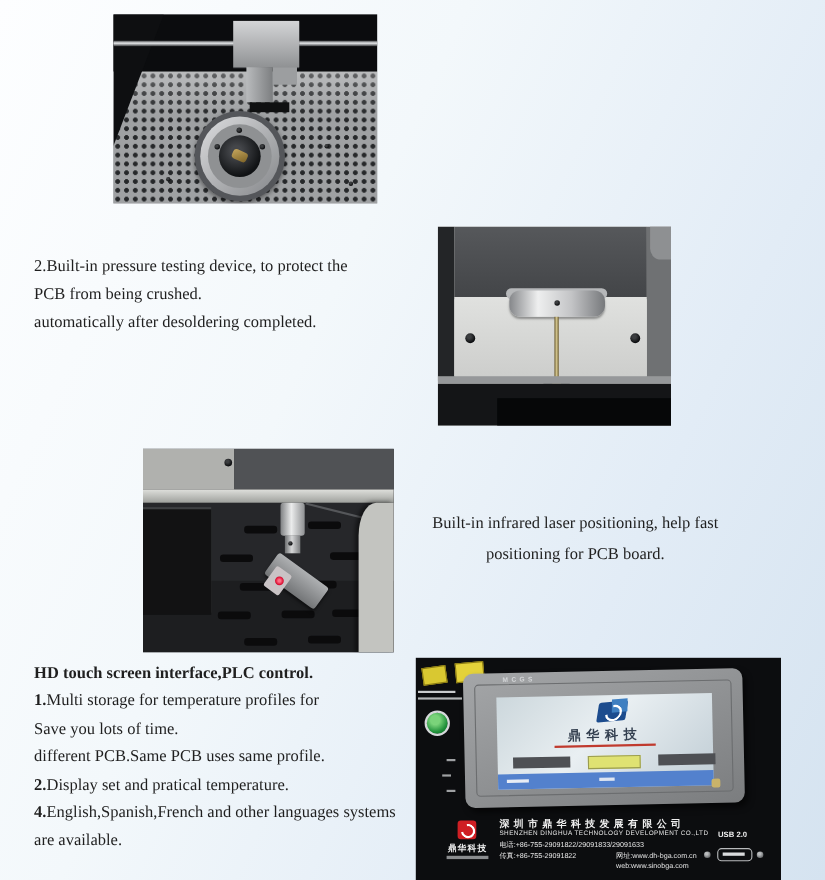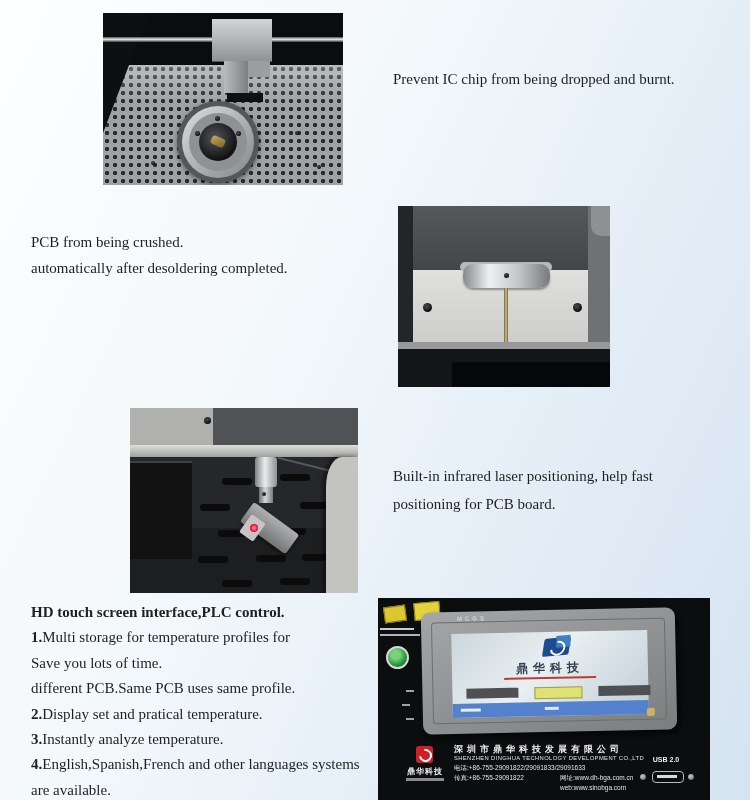--- a/index.html
+++ b/index.html
@@ -47,27 +47,25 @@
     <div class="dotb" style="left:92px;top:118px;width:5px;height:5px;"></div>
     <div class="dotb" style="left:133px;top:118px;width:5px;height:5px;"></div>
     <div class="abs" style="left:96px;top:110px;width:38px;height:38px;border-radius:50%;background:radial-gradient(circle at 42% 38%,#44464a 15%,#101214 70%);"></div>
     <div class="abs" style="left:108px;top:124px;width:14px;height:9px;border-radius:3px;background:linear-gradient(135deg,#c7a85e,#7c6226);transform:rotate(24deg);"></div>
     <div class="dotb" style="left:48px;top:148px;width:4px;height:4px;"></div>
     <div class="dotb" style="left:192px;top:118px;width:4px;height:4px;"></div>
     <div class="dotb" style="left:214px;top:152px;width:4px;height:4px;"></div>
   </div>
 
   <div class="tb" style="left:393px;top:66px;line-height:27px;">
-    <div>
-        <div class="tline">Prevent IC chip from being dropped and burnt.</div>
-      </div>
   </div>
 
   <div class="tb" style="left:31px;top:230px;line-height:25.5px;">
     <div>
+        <div class="tline">2.Built-in pressure testing device, to protect the</div>
         <div class="tline">PCB from being crushed.</div>
         <div class="tline">automatically after desoldering completed.</div>
       </div>
   </div>
 
   <div class="photo" style="left:398px;top:206px;width:212px;height:181px;background:#d6d7d5;">
     <div class="abs" style="left:0;top:0;width:15px;height:140px;background:#232527;"></div>
     <div class="abs" style="left:190px;top:0;width:22px;height:140px;background:#6f7173;"></div>
     <div class="abs" style="left:193px;top:0;width:19px;height:30px;background:#8e9092;border-bottom-left-radius:10px;"></div>
     <div class="abs" style="left:15px;top:0;width:175px;height:64px;background:linear-gradient(180deg,#56585b,#434548);box-shadow:0 2px 0 #2c2e30;"></div>
@@ -109,35 +107,34 @@
     <div class="abs" style="left:125px;top:49px;width:22px;height:30px;background:linear-gradient(90deg,#7f8183,#ebecec 45%,#8e9092);border-radius:3px;"></div>
     <div class="abs" style="left:129px;top:79px;width:14px;height:16px;background:linear-gradient(90deg,#6b6d6f,#d6d7d8 45%,#7a7c7e);"></div>
     <div class="dotb" style="left:132px;top:84px;width:4px;height:4px;"></div>
     <div class="abs" style="left:124px;top:94px;width:56px;height:24px;background:linear-gradient(180deg,#aeb0b2,#737577);border-radius:3px;transform:rotate(36deg);transform-origin:0 0;box-shadow:1px 2px 3px rgba(0,0,0,.5);"></div>
     <div class="abs" style="left:122px;top:106px;width:17px;height:22px;background:#c9c3c5;border-radius:2px;transform:rotate(36deg);transform-origin:0 0;"></div>
     <div class="abs" style="left:120px;top:116px;width:8px;height:8px;border-radius:50%;background:radial-gradient(circle,#ff6e85 20%,#e01236 60%,#7a0a1e);"></div>
     <div class="abs" style="left:147px;top:56px;width:60px;height:2px;background:#55575a;transform:rotate(14deg);"></div>
     <div class="abs" style="left:196px;top:49px;width:32px;height:136px;background:#c3c4c0;border-top-left-radius:16px 30px;box-shadow:-3px 0 4px rgba(0,0,0,.5);"></div>
   </div>
 
-  <div class="tb" style="left:393px;top:462px;line-height:28px;">
+  <div class="tb" style="left:393px;top:462px;line-height:28px;text-align:center;">
     <div>
         <div class="tline">Built-in infrared laser positioning, help fast</div>
         <div class="tline">positioning for PCB board.</div>
       </div>
   </div>
 
   <div class="tb" style="left:31px;top:600px;line-height:25.4px;">
     <div class="ttl">HD touch screen interface,PLC control.</div>
     <div>
         <div class="tline"><b>1.</b>Multi storage for temperature profiles for</div>
         <div class="tline">Save you lots of time.</div>
         <div class="tline">different PCB.Same PCB uses same profile.</div>
         <div class="tline"><b>2.</b>Display set and pratical temperature.</div>
-        <div class="tline"><b>3.</b>Instantly analyze temperature.</div>
         <div class="tline"><b>4.</b>English,Spanish,French and other languages systems</div>
         <div class="tline">are available.</div>
       </div>
   </div>
 
   <div class="photo" style="left:378px;top:598px;width:332px;height:202px;background:#0c0d0f;">
 
     <div class="abs" style="left:6px;top:8px;width:20px;height:14px;background:#d9c831;transform:rotate(-8deg);border:1px solid #8a7a12;"></div>
     <div class="abs" style="left:36px;top:4px;width:24px;height:16px;background:#e4d23a;transform:rotate(-5deg);border:1px solid #8a7a12;"></div>
     <div class="abs" style="left:2px;top:30px;width:34px;height:2px;background:#c9cbcd;"></div>

